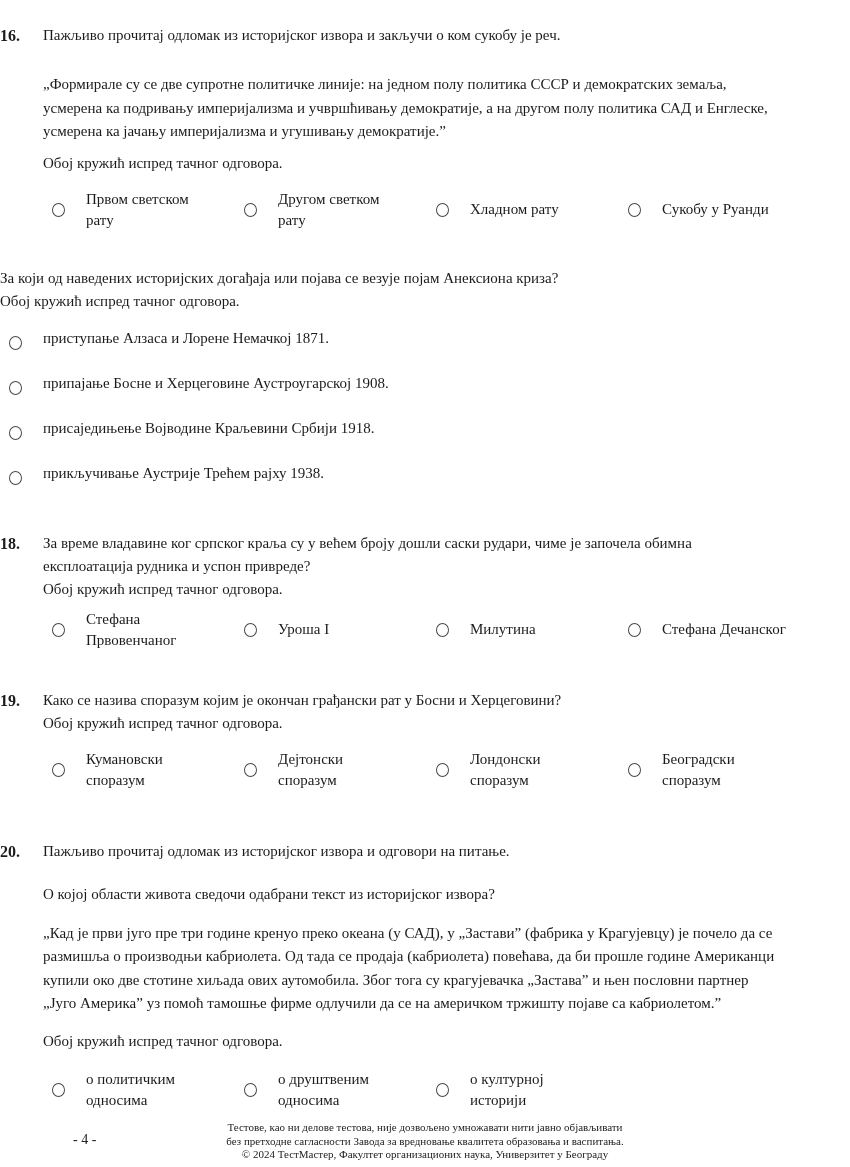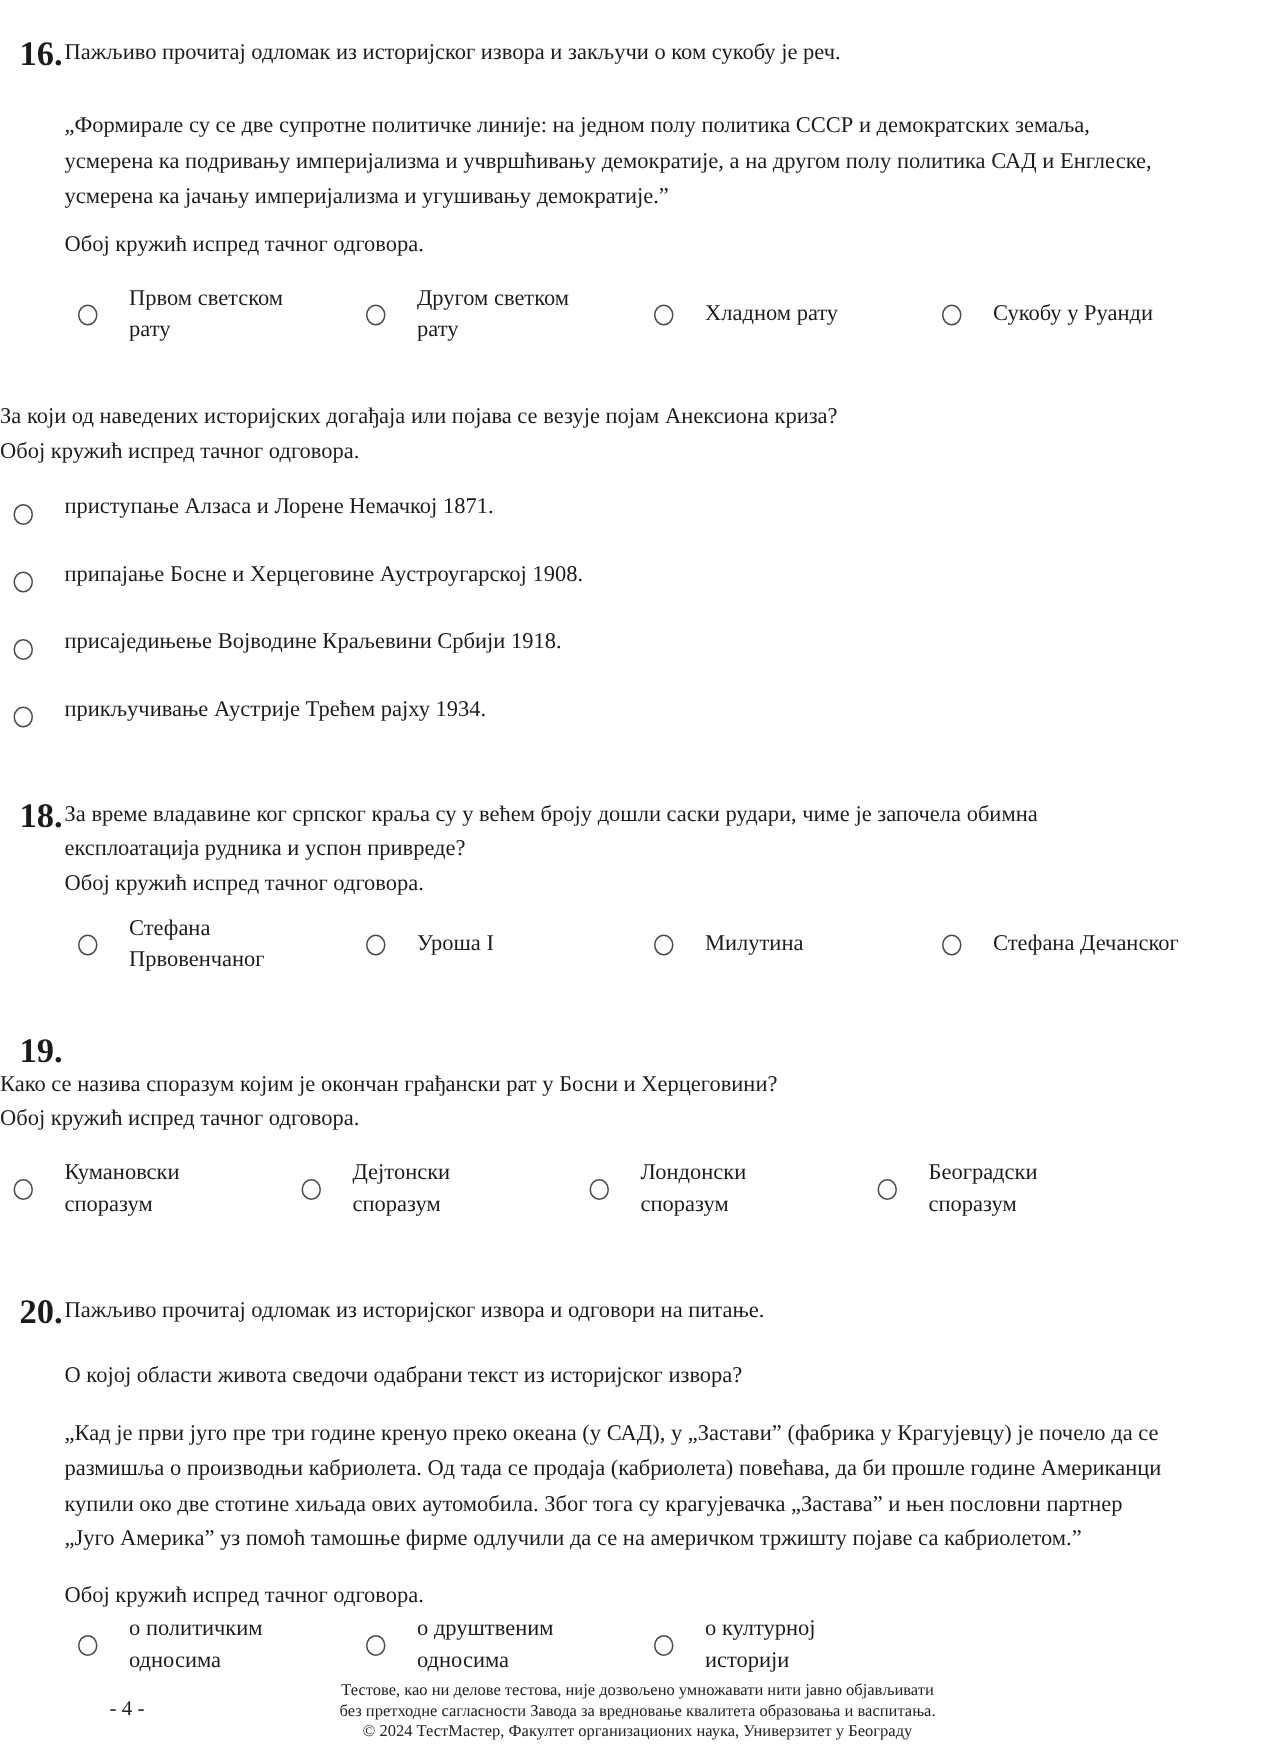--- a/index.html
+++ b/index.html
@@ -5,22 +5,22 @@
   * { margin:0; padding:0; box-sizing:border-box; }
   html { background:#ffffff; }
   body {
     width:850px; height:1167px; position:relative; overflow:hidden;
     background:#ffffff; color:#1b1b1b;
     font-family:"Liberation Serif","DejaVu Serif",serif;
   }
   .page { padding-top:24px; }
   .question { display:flex; }
   .qnum {
-    flex:none; width:43px; padding-left:13px;
-    font-weight:700; font-size:23px; line-height:23px;
+    flex:none; width:43px; 
+    font-weight:700; font-size:16px; line-height:23px;
   }
   .qbody { flex:1; padding-right:15px; font-size:15px; line-height:23px; }
   .pre { white-space:pre-line; }
   .quote { white-space:pre-line; line-height:23.5px; }
   .instruction { }
   .opt-grid { display:flex; margin-left:9px; }
   .opt { width:192px; display:flex; align-items:center; }
   .opt:last-child { width:auto; }
   .radio {
     flex:none; width:13px; height:14px; border:1px solid #4a4a4a;
@@ -34,28 +34,28 @@
   #q16 .quote { margin-top:26px; }
   #q16 .instruction { margin-top:8px; }
   #q16 .opt-grid { margin-top:14px; }
 
   #q17 { margin-top:36px; }
   #q17 .vopt:first-child { margin-top:14px; }
 
   #q18 { margin-top:47px; }
   #q18 .opt-grid { margin-top:8px; }
 
-  #q19 { margin-top:38px;flex-direction:column; }
+  #q19 { margin-top:38px; }
   #q19 .opt-grid { margin-top:14px;align-items:center; }
 
   #q20 { margin-top:49px; }
   #q20 .subq { margin-top:20px; }
   #q20 .quote { margin-top:16px; }
   #q20 .instruction { margin-top:14px; }
-  #q20 .opt-grid { }
+  #q20 .opt-grid { margin-top:16px; }
 
   .footer {
     position:absolute; left:0; right:0; top:1121px;
     text-align:center; font-size:11px; line-height:13.5px; color:#222;
   }
   .pagenum {
     position:absolute; left:73px; top:1132px; font-size:14px; color:#222;
   }
 </style>
 </head>
@@ -106,21 +106,21 @@
         <div class="vopt">
           <span class="radio"></span>
           <span class="opt-label">припајање Босне и Херцеговине Аустроугарској 1908.</span>
         </div>
         <div class="vopt">
           <span class="radio"></span>
           <span class="opt-label">присаједињење Војводине Краљевини Србији 1918.</span>
         </div>
         <div class="vopt">
           <span class="radio"></span>
-          <span class="opt-label">прикључивање Аустрије Трећем рајху 1934.</span>
+          <span class="opt-label">прикључивање Аустрије Трећем рајху 1938.</span>
         </div>
       </div>
     </div>
   </div>
 
   <div class="question" id="q18">
     <div class="qnum">18.</div>
     <div class="qbody">
       <div class="pre">За време владавине ког српског краља су у већем броју дошли саски рудари, чиме је започела обимна
 експлоатација рудника и успон привреде?</div>

